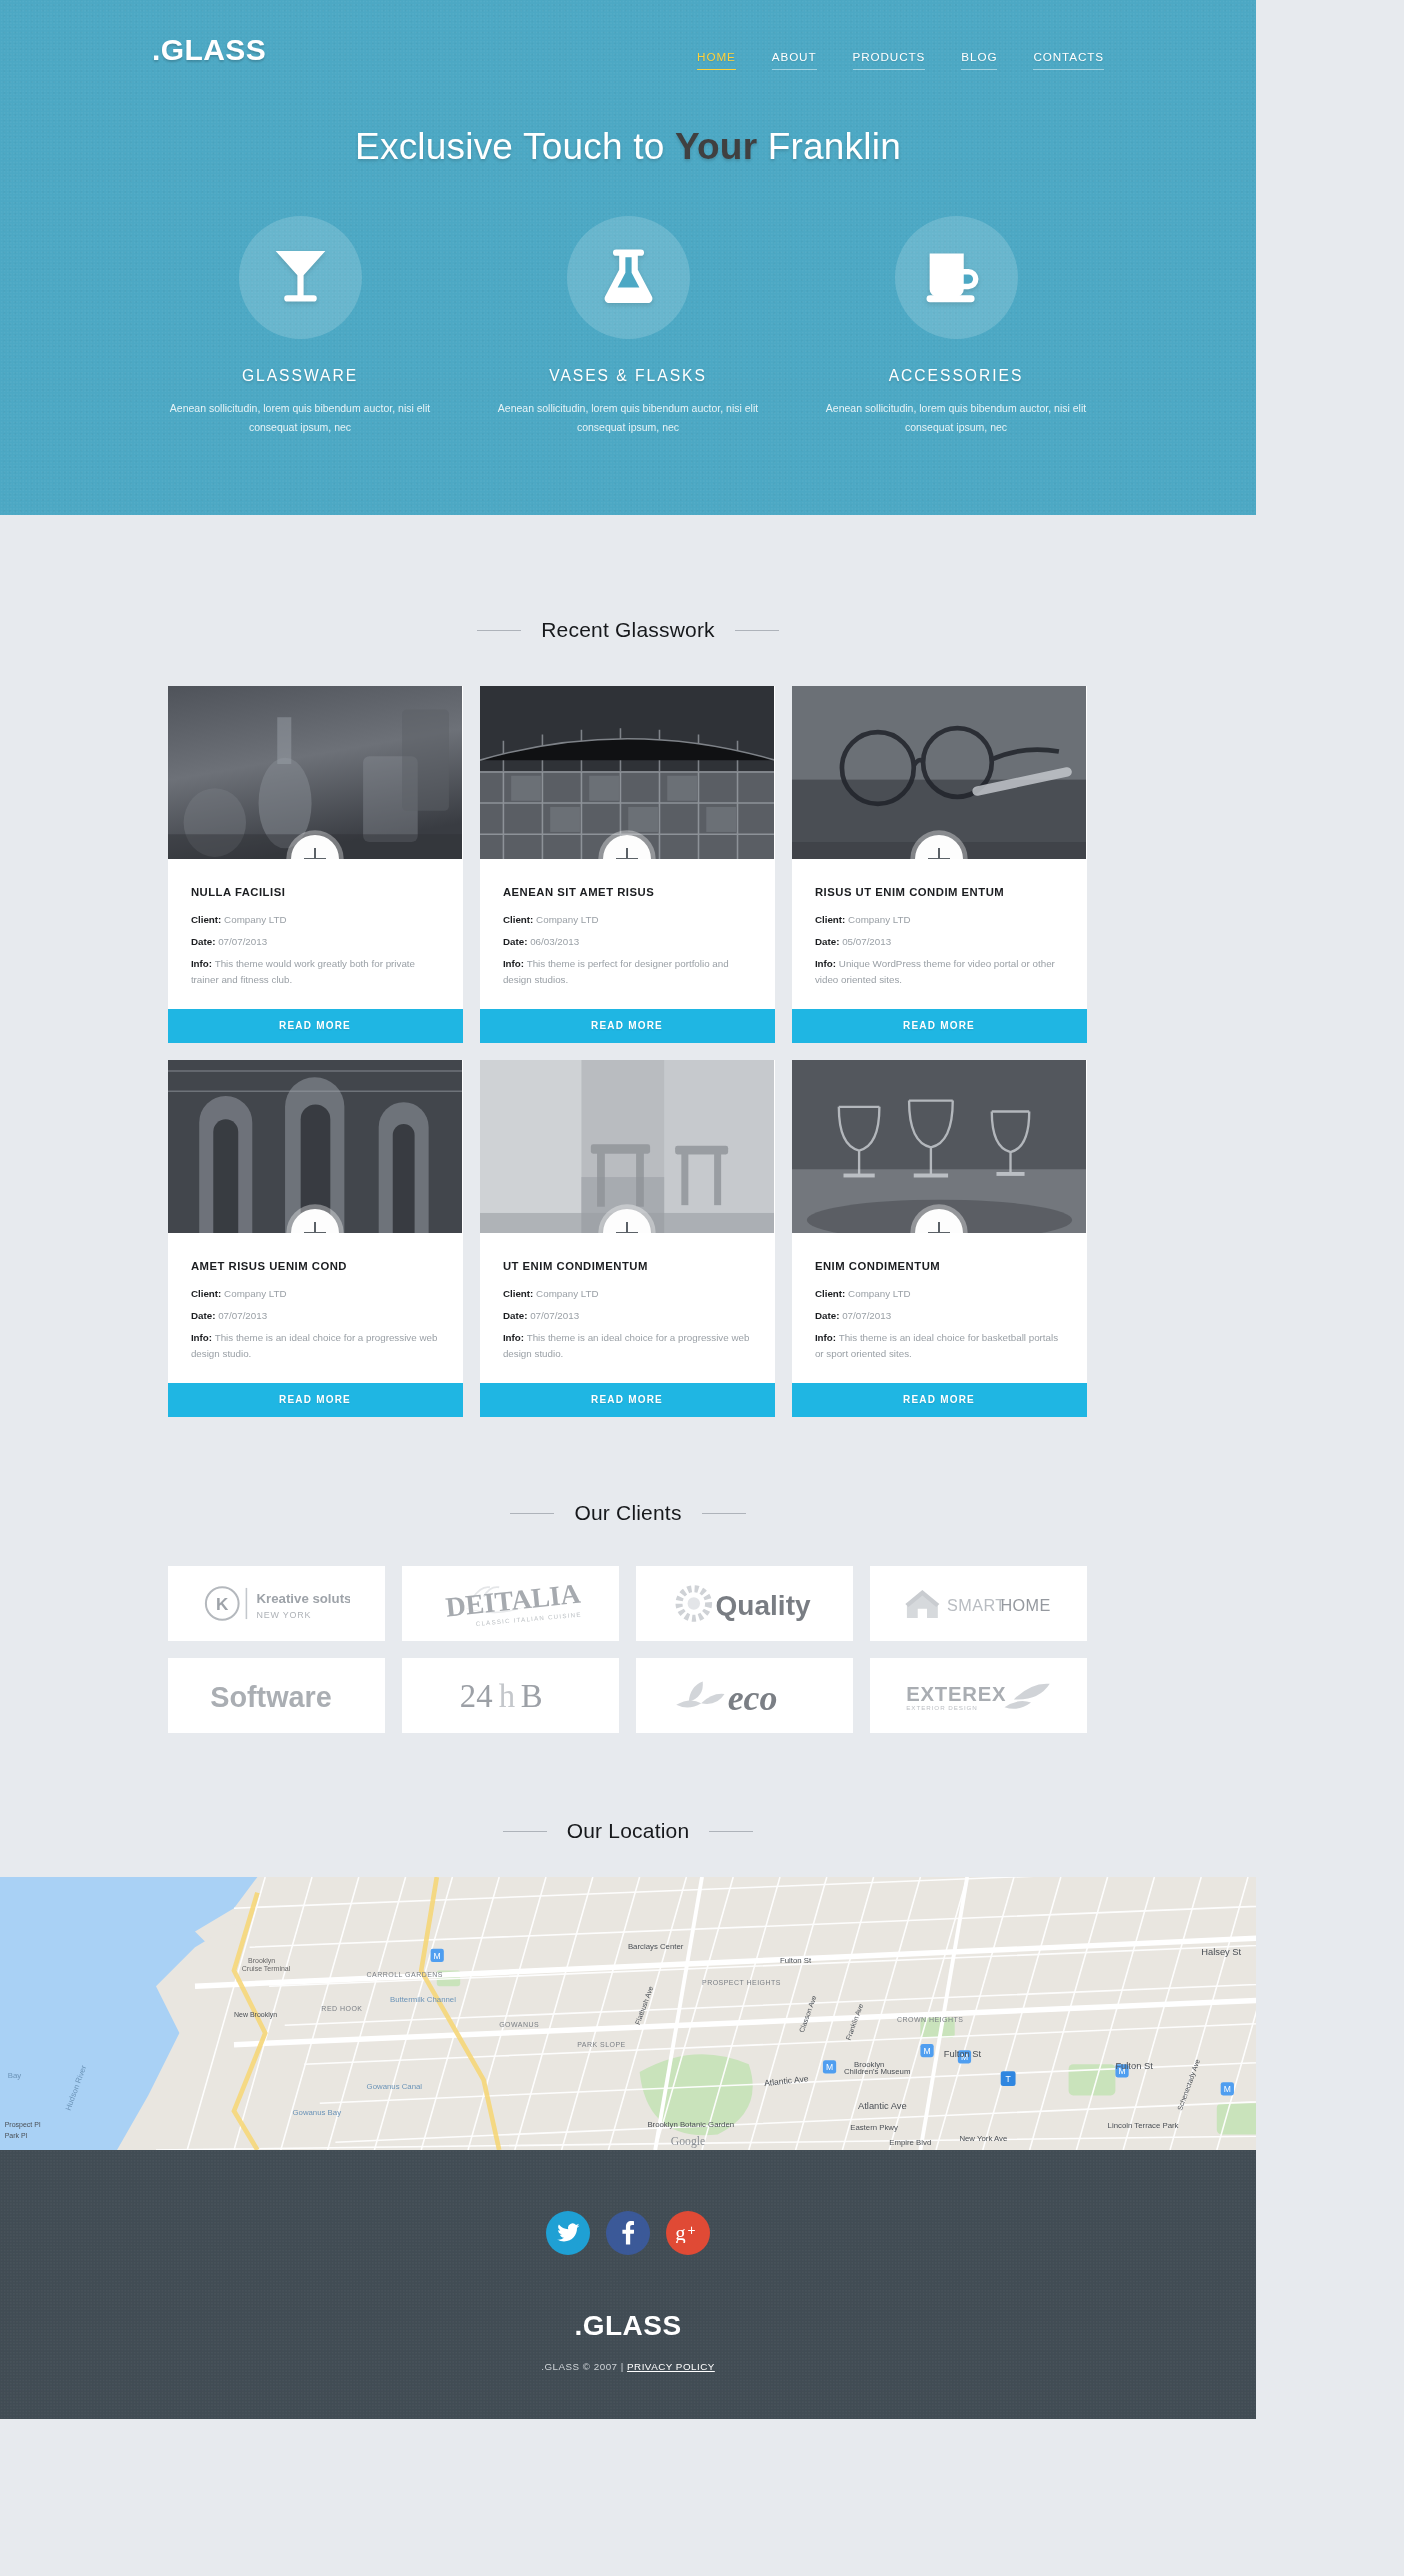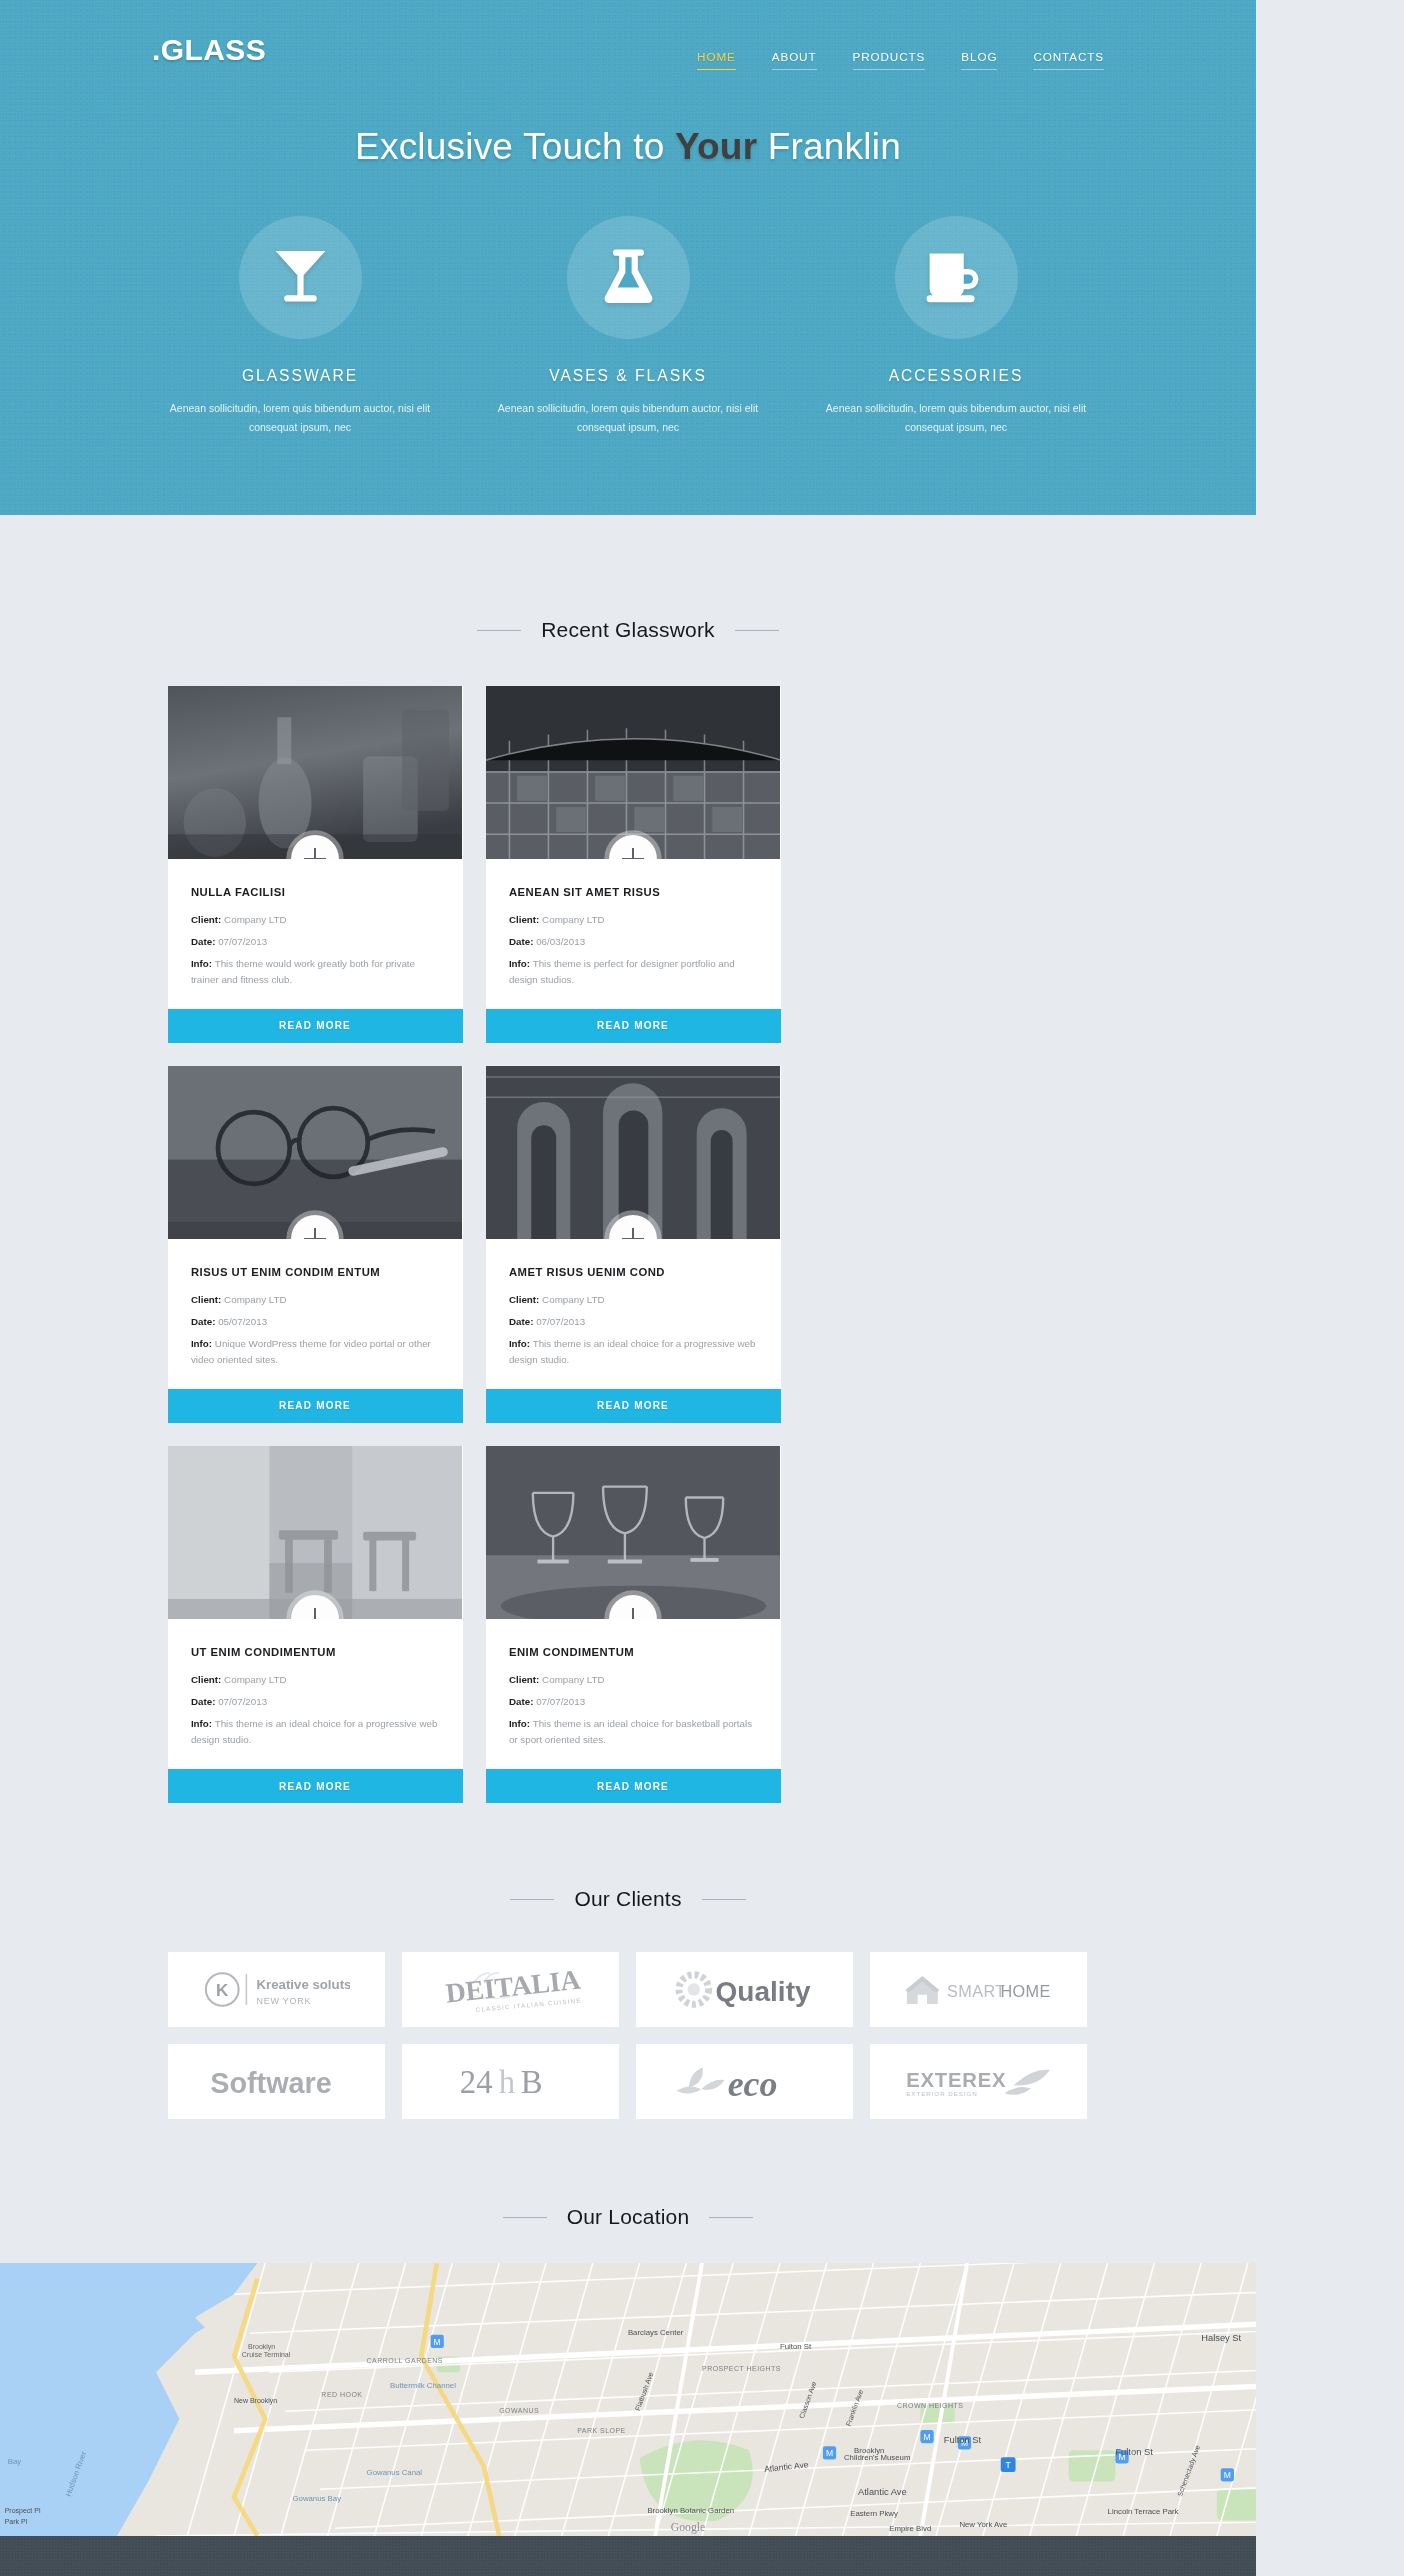--- a/index.html
+++ b/index.html
@@ -72,21 +72,21 @@
     display: flex; align-items: center; justify-content: center;
     gap: 20px; margin: 0 auto; padding: 0;
   }
   .sec-head .ln { width: 44px; height: 0.8px; background: #aeb3ba; }
   .sec-head h2 {
     font-size: 21px; font-weight: 400; color: #17191c; letter-spacing: 0.2px;
   }
 
   
   .portfolio { padding: 64px 0 0; margin-top: 39px; }
-  .grid { width: 921px; margin: 44px auto 0; display: flex; flex-wrap: wrap; gap: 23px; }
+  .grid { width: 921px; margin: 44px auto 0; display: flex; flex-wrap: wrap; gap: 17px; }
   .card { width: 295px; background: #fff; position: relative; }
   .card-img { height: 173px; position: relative; overflow: hidden; }
   .card-img .ph { position: absolute; inset: 0; }
   .plus {
     position: absolute; left: 50%; bottom: -24px; transform: translateX(-50%);
     width: 48px; height: 48px; border-radius: 50%;
     background: #fdfdfd; box-shadow: 0 0 0 4.7px rgba(255,255,255,.35), 0 1.6px 3.9px rgba(0,0,0,.16);
     z-index: 4;
   }
   .plus::before, .plus::after {

